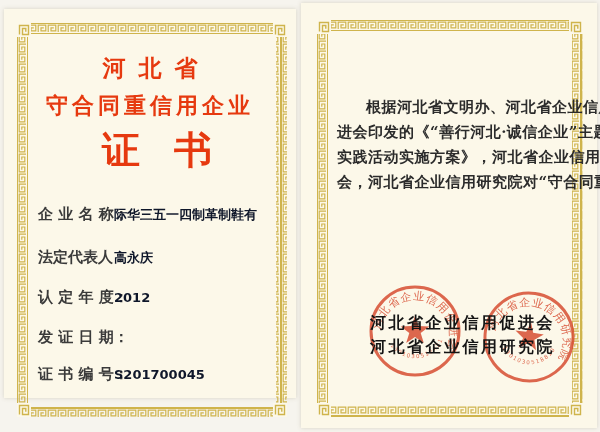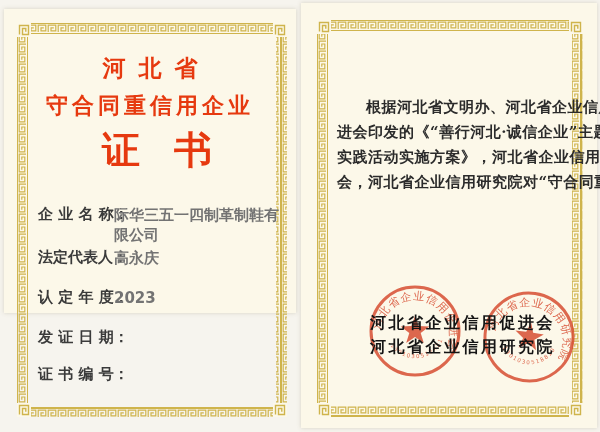--- a/index.html
+++ b/index.html
@@ -1,33 +1,33 @@
 <!DOCTYPE html>
 <html><head>
 <meta charset="utf-8">
 <style>
   html,body{margin:0;padding:0;}
   body{background:#f6f4ee;font-family:"DejaVu Sans",sans-serif;}
   .stage{position:relative;width:600px;height:432px;background:#f6f4ee;overflow:hidden;}
   .page{position:absolute;background:#fcf8e9;box-shadow:0 0 4px rgba(120,110,70,.25);}
-  .page.left{left:4px;top:9px;width:292px;height:304px;}
+  .page.left{left:4px;top:9px;width:292px;height:389px;}
   .page.right{left:301px;top:3px;width:296px;height:425px;}
   .frame{position:absolute;}
   .frame.left-frame{left:13px;top:14px;}
   .frame.right-frame{left:16px;top:17px;}
   
   .t-red{position:absolute;left:0;width:100%;text-align:center;color:#e6390f;
          font-family:"DejaVu Serif",serif;font-weight:bold;white-space:nowrap;}
   .t1{top:44px;font-size:23px;letter-spacing:13px;padding-left:13px;box-sizing:border-box;}
   .t2{top:82px;font-size:22px;letter-spacing:4px;box-sizing:border-box;}
   .t3{top:116px;font-size:38px;letter-spacing:34px;padding-left:48px;box-sizing:border-box;}
   
   .row{position:absolute;left:34px;display:flex;align-items:flex-start;color:#3a3a3a;}
   .row .lbl{display:inline-block;width:76px;font-size:15px;font-weight:bold;white-space:nowrap;}
-  .row .val{font-size:15px;font-weight:bold;color:#737373;line-height:20px;white-space:nowrap;}
+  .row .val{font-size:13px;font-weight:bold;color:#0f172a;line-height:20px;white-space:nowrap;}
   .r-company{top:196px;}
   .r-legal{top:239px;}
   .r-year{top:279px;}
   .r-date{top:319px;}
   .r-certno{top:356px;}
   
   .para{position:absolute;left:36px;top:92px;width:236px;color:#2b2b2b;
         font-family:"DejaVu Serif",serif;font-weight:bold;font-size:15px;}
   .para .pline{height:25px;line-height:25px;letter-spacing:.5px;white-space:nowrap;}
   .para .pline.first{padding-left:29px;}
@@ -74,40 +74,40 @@
     </svg>
 
     <div class="t-red t1">河北省</div>
     <div class="t-red t2">守合同重信用企业</div>
     <div class="t-red t3">证书</div>
 
     <div class="row r-company">
       <span class="lbl">企 业 名 称：</span>
       <span class="val">
         <div>际华三五一四制革制鞋有</div>
-        <div>限公司</div>
       </span>
     </div>
 
     <div class="row r-legal">
       <span class="lbl">法定代表人：</span>
       <span class="val">高永庆</span>
     </div>
 
     <div class="row r-year">
       <span class="lbl">认 定 年 度：</span>
-      <span class="val">2023</span>
+      <span class="val">2012</span>
     </div>
 
     <div class="row r-date">
       <span class="lbl">发 证 日 期：</span>
     </div>
 
     <div class="row r-certno">
       <span class="lbl">证 书 编 号：</span>
+      <span class="val">S201700045</span>
     </div>
   </div>
 
   <div class="page right">
 
     <svg class="frame right-frame" width="266" height="397">
       <defs>
         <pattern id="p2h" width="10" height="11" patternUnits="userSpaceOnUse">
           <rect x="0" y="0" width="10" height="1" fill="#cfb44c"></rect>
           <rect x="0" y="10" width="10" height="1" fill="#cfb44c"></rect>

